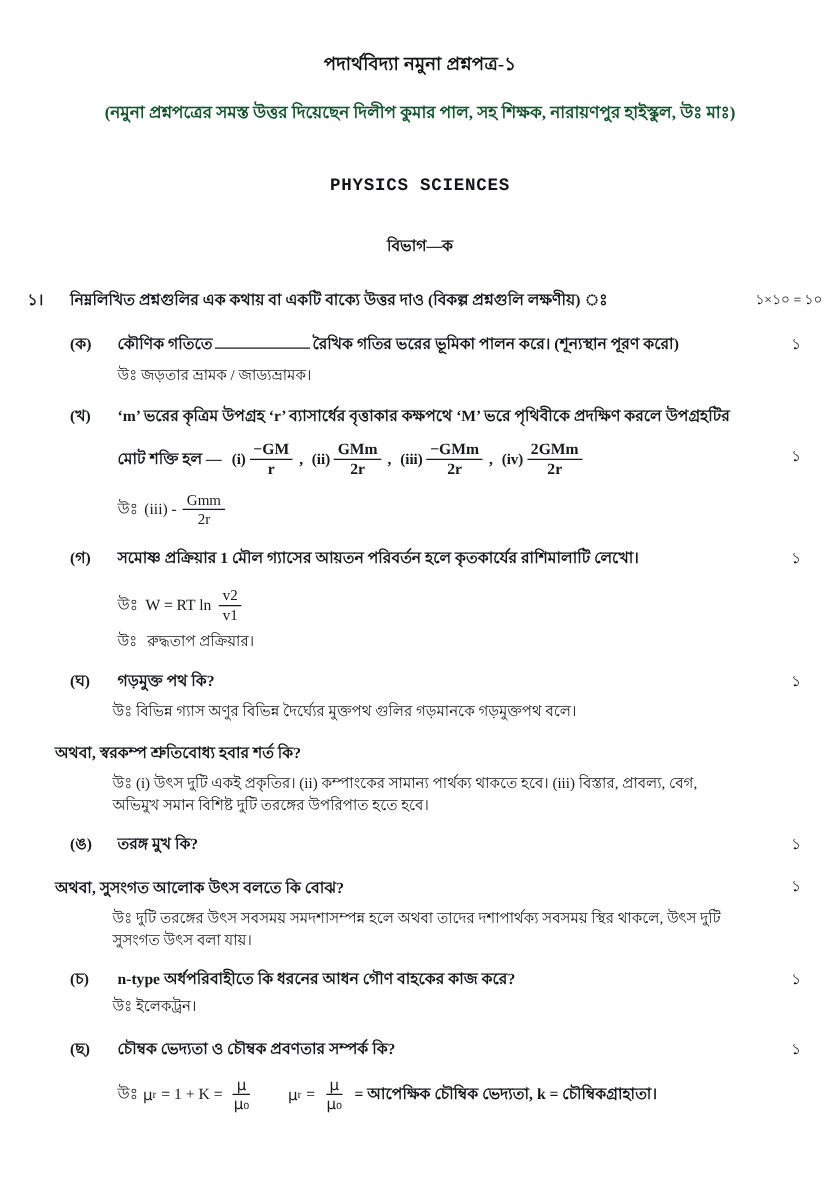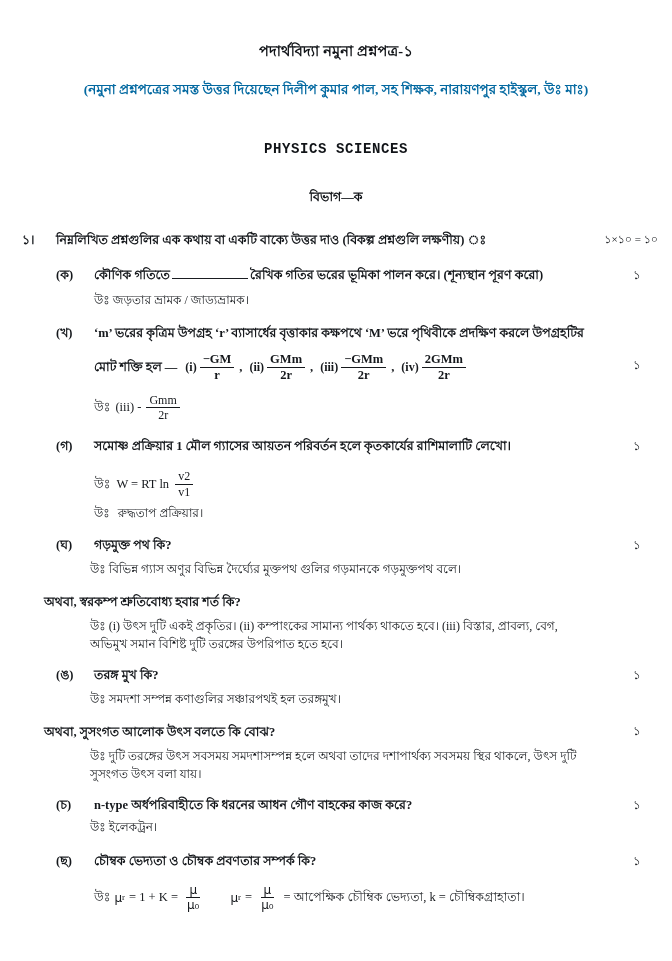--- a/index.html
+++ b/index.html
@@ -32,21 +32,21 @@
     margin: 0;
     padding: 40px 0 0 0;
     color: #111418;
   }
   .doc-subtitle {
     text-align: center;
     font-size: 13.5px;
     font-weight: bold;
     margin: 0;
     padding: 15px 14px 0 14px;
-    color: #0369a1;
+    color: #14532d;
     white-space: nowrap;
   }
   .subject-title {
     text-align: center;
     font-size: 14px;
     font-weight: bold;
     letter-spacing: .6px;
     margin: 0;
     padding: 39px 0 0 0;
     color: #111418;
@@ -311,24 +311,20 @@
       <span>(i) উৎস দুটি একই প্রকৃতির। (ii) কম্পাংকের সামান্য পার্থক্য থাকতে হবে। (iii) বিস্তার, প্রাবল্য, বেগ,</span>
     </div>
     <div style="padding-left:0;">অভিমুখ সমান বিশিষ্ট দুটি তরঙ্গের উপরিপাত হতে হবে।</div>
   </div>
 
   <div class="subq" style="margin-top:13px;">
     <div class="sublabel">(ঙ)</div>
     <div class="subtext">তরঙ্গ মুখ কি?</div>
     <div class="marks-1">১</div>
   </div>
-  <div class="ans" style="padding-left:90px; margin-top:4px;">
-    <span class="ans-label">উঃ</span>
-    <span>সমদশা সম্পন্ন কণাগুলির সঞ্চারপথই হল তরঙ্গমুখ।</span>
-  </div>
 
   <div class="alt" style="margin-top:14px; padding-left:44px;">
     <div class="alt-text">অথবা, সুসংগত আলোক উৎস বলতে কি বোঝ?</div>
     <div class="marks-1">১</div>
   </div>
   <div class="ans" style="padding-left:90px; margin-top:5px;">
     <div>
       <span class="ans-label">উঃ</span>
       <span>দুটি তরঙ্গের উৎস সবসময় সমদশাসম্পন্ন হলে অথবা তাদের দশাপার্থক্য সবসময় স্থির থাকলে, উৎস দুটি</span>
     </div>
@@ -361,17 +357,17 @@
         <span class="den mu">μ₀</span>
       </span>
       <span style="width:26px; display:inline-block;"></span>
       <span class="mu">μ</span>
         <span class="sub">r</span>
       <span style="margin:0 4px;">=</span>
       <span class="frac frac-light">
         <span class="num mu">μ</span>
         <span class="den mu">μ₀</span>
       </span>
-      <span style="margin-left:5px;">= আপেক্ষিক চৌম্বিক ভেদ্যতা, k = চৌম্বিকগ্রাহাতা।</span>
+      <span style="margin-left:5px;font-weight:bold;">= আপেক্ষিক চৌম্বিক ভেদ্যতা, k = চৌম্বিকগ্রাহাতা।</span>
     </span>
   </div>
 
 </div>
 
 </body></html>

